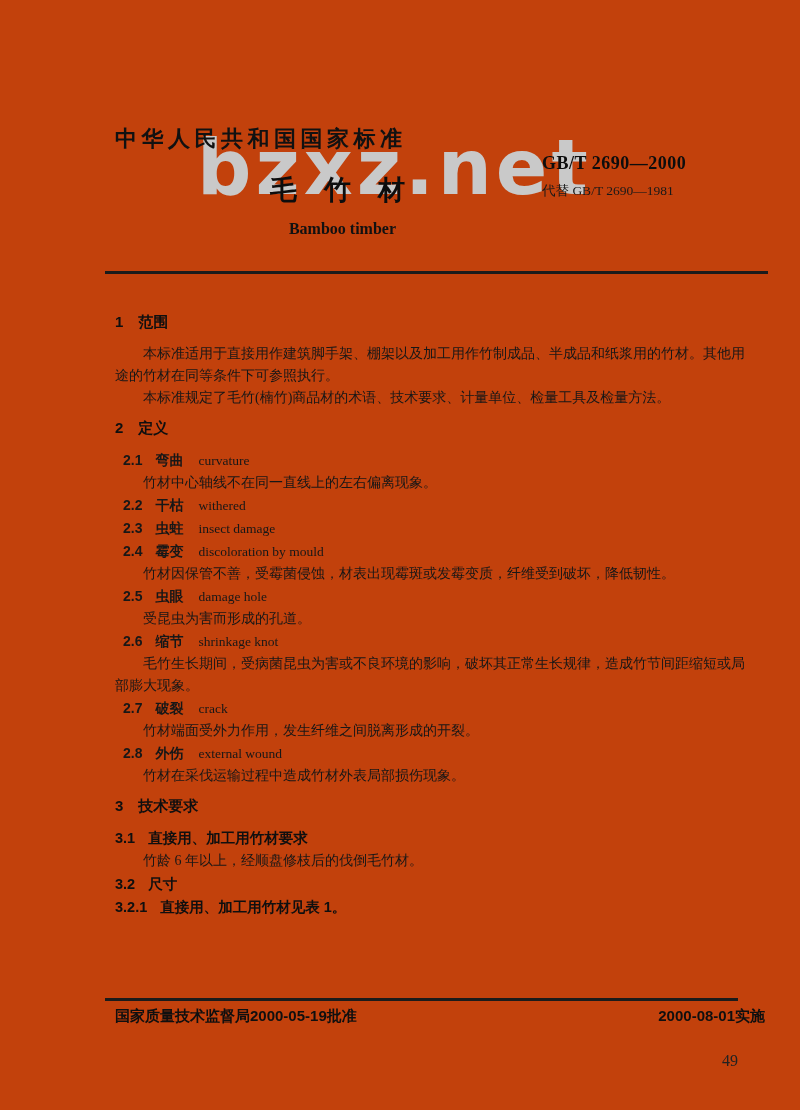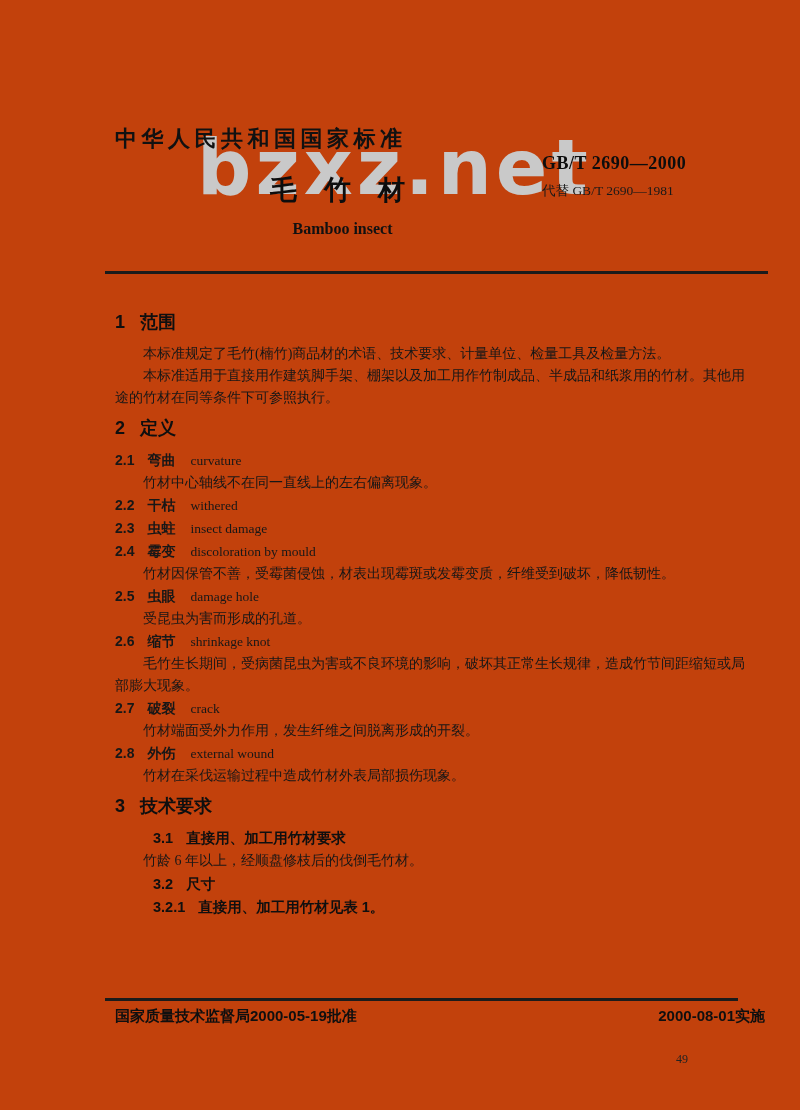--- a/index.html
+++ b/index.html
@@ -41,69 +41,69 @@
 
   .rule-top{position:absolute;left:105px;top:271px;width:663px;height:3px;background:#1b1b1b;z-index:2;}
 
   
   .doc-body{
     position:absolute;left:115px;top:303px;width:641px;z-index:2;
     font-size:14px;line-height:22px;color:#171717;
   }
   .h1{
     font-family:"Liberation Sans",sans-serif;font-weight:bold;
-    font-size:18px;margin:8px 0 10px;color:#0f0f0f;
+    font-size:15px;margin:8px 0 10px;color:#0f0f0f;
   }
   .h1 .hnum{margin-right:15px;}
   .para{text-indent:2em;}
   .defhead{margin:0;}
   .defhead .dnum{
-    font-family:"Liberation Sans",sans-serif;font-weight:bold;margin-right:13px;
+    font-family:"Liberation Sans",sans-serif;font-weight:bold;margin-right:13px;margin-left:8px;
   }
   .defhead .dterm{
     font-family:"Liberation Sans",sans-serif;font-weight:bold;margin-right:15px;
   }
   .defhead .den{font-size:13.5px;}
   .subhead{
     font-family:"Liberation Sans",sans-serif;font-weight:bold;
     font-size:14.5px;margin:1px 0;color:#0f0f0f;
   }
-  .subhead .dnum{margin-right:13px;margin-left:38px;}
+  .subhead .dnum{margin-right:13px;}
 
   
   .rule-bottom{position:absolute;left:105px;top:998px;width:633px;height:3px;background:#1b1b1b;z-index:2;}
   .doc-footer{
     position:absolute;left:115px;top:1007px;width:650px;z-index:2;
     display:flex;justify-content:space-between;
     font-family:"Liberation Sans",sans-serif;font-weight:bold;font-size:15px;color:#0f0f0f;
   }
-  .page-num{position:absolute;left:676px;top:1052px;z-index:2;font-size:12px;color:#222;}
+  .page-num{position:absolute;left:722px;top:1052px;z-index:2;font-size:16px;color:#222;}
 </style>
 </head>
 <body>
 
 <div class="page">
 
   <div class="watermark">bzxz.net</div>
   <div class="category">中华人民共和国国家标准</div>
   <div class="doc-title">毛竹材</div>
-  <div class="doc-title-en">Bamboo insect</div>
+  <div class="doc-title-en">Bamboo timber</div>
   <div class="code-block">
     <div class="std-code">GB/T 2690—2000</div>
     <div class="replaces">代替 GB/T 2690—1981</div>
   </div>
   <div class="rule-top"></div>
 
   <div class="doc-body">
 
     <div class="h1">
       <span class="hnum">1</span><span>范围</span>
     </div>
+    <div class="para">本标准适用于直接用作建筑脚手架、棚架以及加工用作竹制成品、半成品和纸浆用的竹材。其他用途的竹材在同等条件下可参照执行。</div>
     <div class="para">本标准规定了毛竹(楠竹)商品材的术语、技术要求、计量单位、检量工具及检量方法。</div>
-    <div class="para">本标准适用于直接用作建筑脚手架、棚架以及加工用作竹制成品、半成品和纸浆用的竹材。其他用途的竹材在同等条件下可参照执行。</div>
 
     <div class="h1">
       <span class="hnum">2</span><span>定义</span>
     </div>
 
     <div class="defhead">
       <span class="dnum">2.1</span><span class="dterm">弯曲</span><span class="den">curvature</span>
     </div>
     <div class="para">竹材中心轴线不在同一直线上的左右偏离现象。</div>
 

